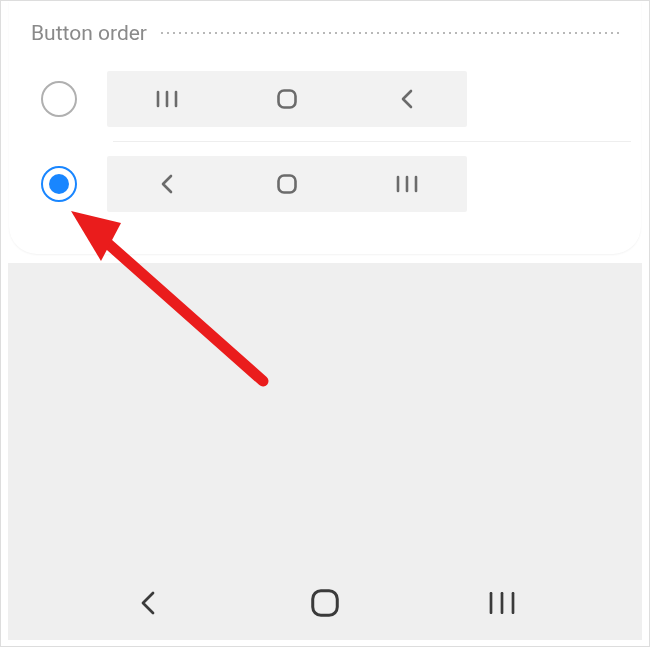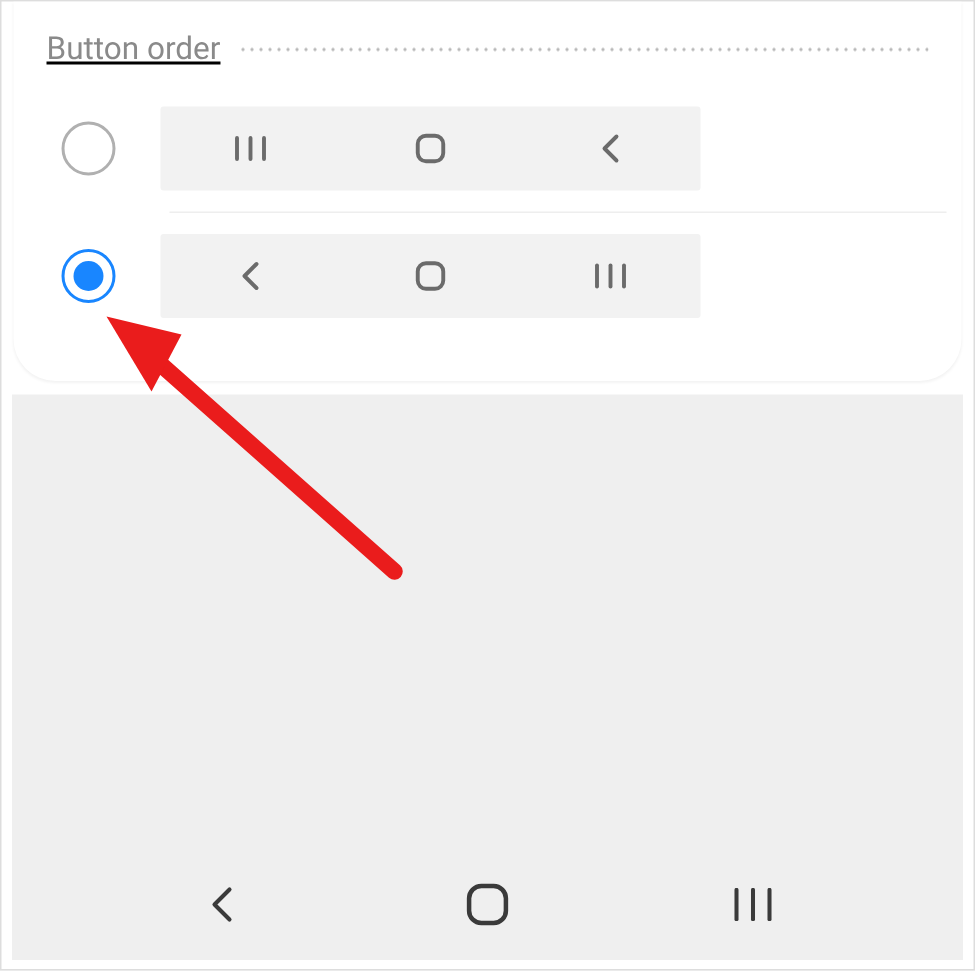--- a/index.html
+++ b/index.html
@@ -17,21 +17,20 @@
       margin: 0 8px;
       border-radius: 0 0 28px 28px;
       box-shadow: 0 1px 2px rgba(0,0,0,0.05);
       padding-bottom: 28px;
     }
     .section-header {
       display: flex;
       align-items: center;
       padding: 20px 22px 12px 22px;
       gap: 12px;
-      text-decoration: underline;
     }
     .section-title {
       color: #8a8a8a;
       font-size: 21px;
       white-space: nowrap;
     }
     .dots {
       flex: 1;
       height: 4px;
       background-image: radial-gradient(circle, #b8b8b8 1.2px, transparent 1.2px);

